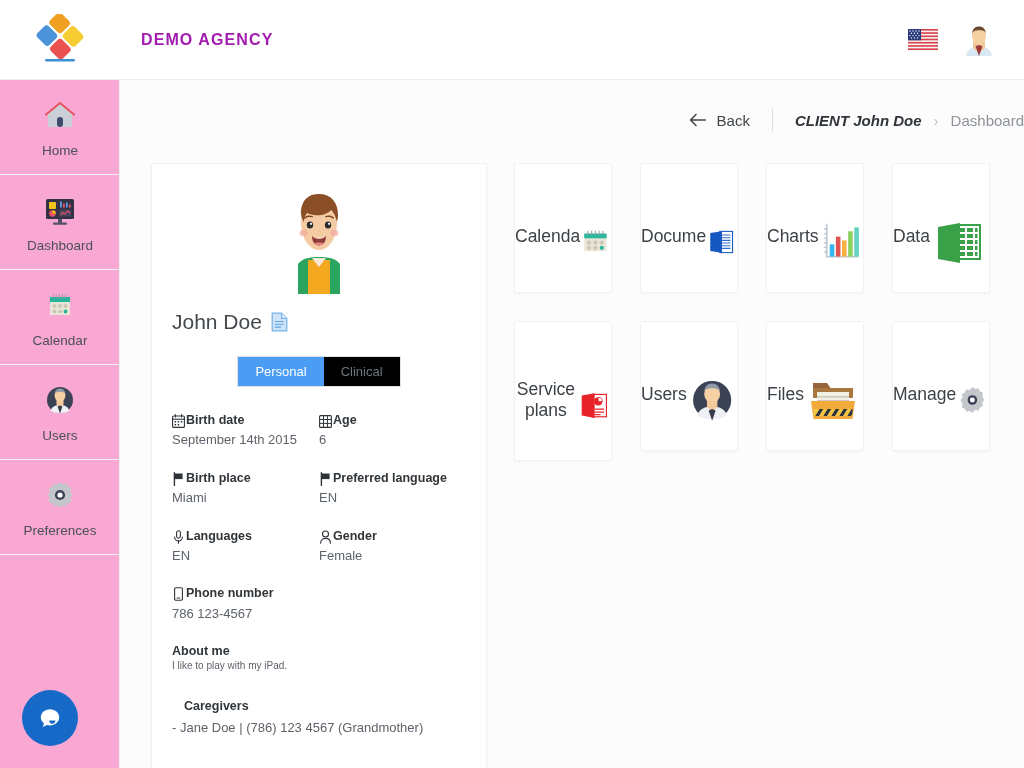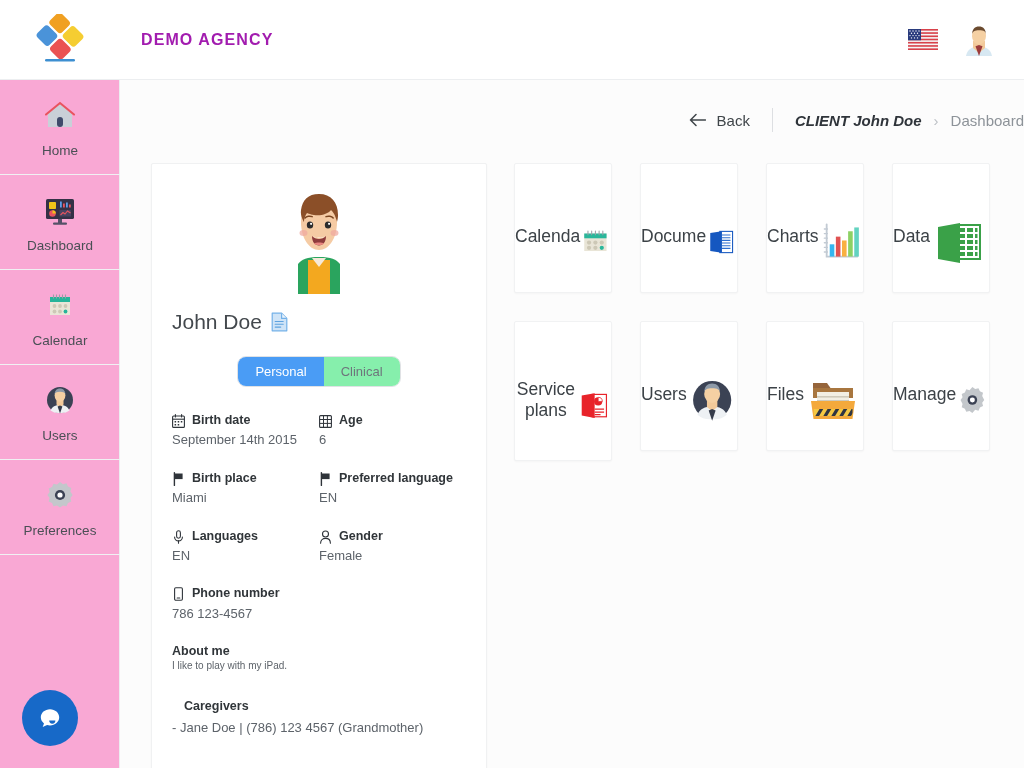--- a/index.html
+++ b/index.html
@@ -97,36 +97,36 @@
   .child-avatar { width: 90px; height: 108px; display:block; margin: 0 auto; }
   .name-row {
     display: flex; align-items: center; justify-content: flex-start;
     gap: 9px; margin-top: 16px;
   }
   .client-name { font-size: 21px; color: #43484d; }
   .doc-badge { width: 17px; height: 20px; display:block; cursor:pointer; }
 
   .toggle-row { display: flex; justify-content: center; margin-top: 22px; }
   .toggle {
-    display: flex; border-radius: 9px; overflow: hidden;
+    display: flex; border-radius: 0; overflow: hidden;
     border: 1px solid #e0e2e5;
   }
   .toggle-btn {
     font-size: 13px; padding: 7px 17px; cursor: pointer;
-    background: #86efac; color: #6e757c; border: none;
+    background: #000000; color: #6e757c; border: none;
     font-family: "Liberation Sans", sans-serif;
   }
   .toggle-btn.active { background: #4a9cf5; color: #ffffff; }
 
   .fields { margin-top: 26px; }
   .field-row { display: flex; margin-bottom: 22px; }
   .field { width: 50%; padding-right: 8px; }
   .field.full { width: 100%; }
   .field-head {
-    display: flex; align-items: flex-start; gap: 7px;
+    display: flex; align-items: flex-start; gap: 1px;
     font-size: 12.5px; font-weight: bold; color: #303539;
     line-height: 1.22;
   }
   .f-icon { width: 13px; height: 14px; flex-shrink: 0; margin-top: 1px; }
   .field-val {
     font-size: 13px; color: #5d636a; margin-top: 3px;
     line-height: 1.35;
   }
   .about-title { font-size: 12.5px; font-weight: bold; color: #303539; }
   .about-text { font-size: 10px; color: #5d636a; margin-top: 2px; }

